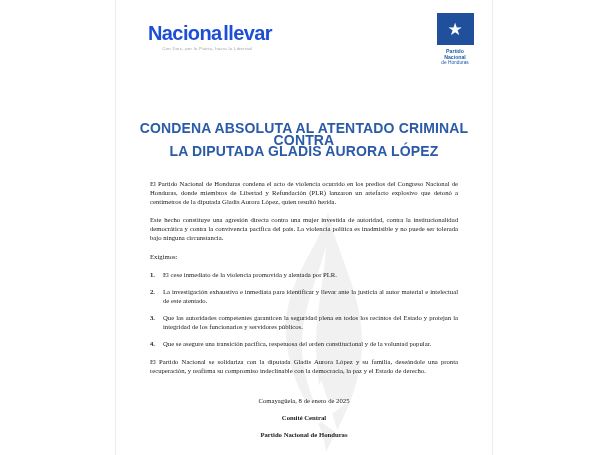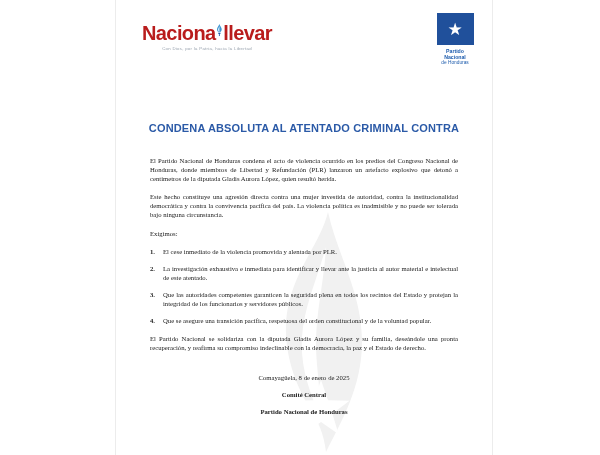--- a/index.html
+++ b/index.html
@@ -15,22 +15,22 @@
   
   .watermark{
     position:absolute;left:150px;top:212px;width:110px;height:240px;
     z-index:0;pointer-events:none;
   }
   
   .header{position:relative;height:52px;margin-top:13px;z-index:1;}
   .brand{position:absolute;left:26px;top:2px;width:130px;text-align:center;}
   .brand-word{
     font-family:"Liberation Sans", sans-serif;font-weight:bold;
-    font-size:20px;letter-spacing:-0.6px;color:#b91c1c;line-height:22px;
-    display:flex;align-items:flex-end;justify-content:center;
+    font-size:20px;letter-spacing:-0.6px;color:#1d4ed8;line-height:22px;
+    display:flex;align-items:flex-end;justify-content:center;margin-left:6px;
   }
   .brand-torch{display:inline-block;width:9px;height:30px;margin:0 0.5px -1px 0.5px;}
   .brand-tagline{
     font-family:"Liberation Sans", sans-serif;font-size:4.3px;color:#97a1ad;
     letter-spacing:0.3px;margin-top:2px;
   }
   .badge{position:absolute;right:17px;top:0;width:40px;text-align:center;}
   .badge-flag{
     width:37px;height:32px;margin:0 auto;background:#20509b;
     display:flex;align-items:center;justify-content:center;
@@ -41,21 +41,21 @@
     color:#1e5cad;margin-top:2.5px;line-height:6px;
   }
   .badge-name2{
     font-family:"Liberation Sans", sans-serif;font-size:4.8px;
     color:#1e5cad;line-height:5.5px;
   }
   
   .title{
     margin-top:58px;text-align:center;z-index:1;position:relative;
     font-family:"Liberation Sans", sans-serif;font-weight:bold;
-    font-size:11px;line-height:11.5px;color:#2b5aa7;letter-spacing:0.15px;
+    font-size:14px;line-height:11.5px;color:#2b5aa7;letter-spacing:0.15px;
   }
   
   .content{
     position:relative;z-index:1;padding:0 34px;margin-top:21px;
     font-size:6.7px;line-height:9px;color:#1b1b1b;
   }
   .content p{margin:0 0 9px 0;text-align:justify;}
   .exigimos{margin:10px 0 9px 0 !important;text-align:left !important;}
   .demand{display:flex;margin-bottom:8px;}
   .demand-num{width:13px;flex:none;font-weight:bold;}
@@ -97,20 +97,21 @@
       <div class="badge-flag">
         <span class="badge-star">★</span>
       </div>
       <div class="badge-name1">Partido Nacional</div>
       <div class="badge-name2">de Honduras</div>
     </div>
   </div>
 
   <div class="title">
     <div>CONDENA ABSOLUTA AL ATENTADO CRIMINAL CONTRA</div>
+    <div>LA DIPUTADA GLADIS AURORA LÓPEZ</div>
   </div>
 
   <div class="content">
     <p>El Partido Nacional de Honduras condena el acto de violencia ocurrido en los predios del Congreso Nacional de Honduras, donde miembros de Libertad y Refundación (PLR) lanzaron un artefacto explosivo que detonó a centímetros de la diputada Gladis Aurora López, quien resultó herida.</p>
     <p>Este hecho constituye una agresión directa contra una mujer investida de autoridad, contra la institucionalidad democrática y contra la convivencia pacífica del país. La violencia política es inadmisible y no puede ser tolerada bajo ninguna circunstancia.</p>
     <p class="exigimos">Exigimos:</p>
 
     <div class="demand">
       <span class="demand-num">1.</span>
       <span class="demand-text">El cese inmediato de la violencia promovida y alentada por PLR.</span>

